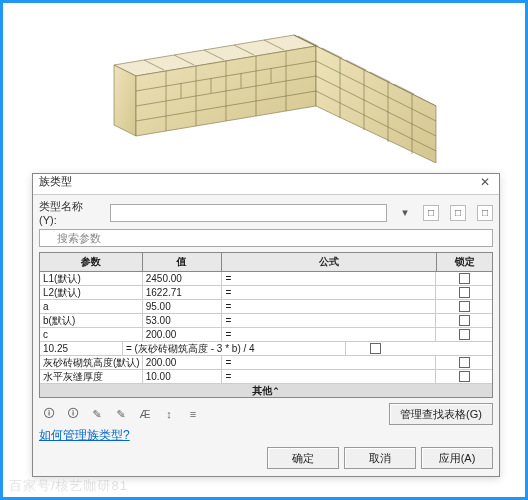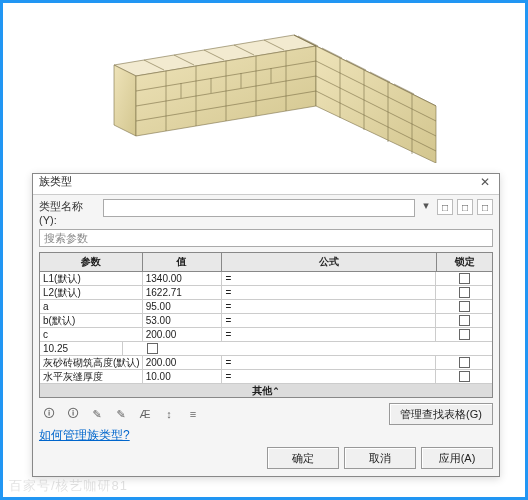--- a/index.html
+++ b/index.html
@@ -3,23 +3,23 @@
 <meta charset="utf-8">
 <style>
 html,body{margin:0;padding:0;font-family:"Microsoft YaHei",Arial,sans-serif;font-size:11px;color:#222;background:#fff}
 .outer{border:3px solid #2196f3;width:522px;height:494px;position:relative;background:#fff;overflow:hidden}
 .model-area{width:100%;height:170px;display:flex;align-items:center;justify-content:center;position:relative}
 .model-area svg{display:block}
 .dialog{position:absolute;left:29px;top:170px;width:466px;height:302px;border:1px solid #888;background:#f5f5f5;box-shadow:0 2px 8px rgba(0,0,0,.15)}
 .titlebar{height:20px;background:#fff;border-bottom:1px solid #ccc;display:flex;align-items:flex-start;padding:0 6px;font-size:11px}
 .titlebar .close{margin-left:auto;width:16px;height:16px;display:flex;align-items:center;justify-content:center;font-size:12px;color:#555}
 .topfields{padding:4px 6px 2px 6px}
-.fieldrow{display:flex;margin-bottom:3px;gap:4px}
+.fieldrow{display:flex;align-items:center;margin-bottom:3px;gap:11px}
 .fieldlbl{width:60px;font-size:11px;color:#333}
-.textbox{flex:1;height:16px;border:1px solid #aaa;background:#fff;padding:0 4px;font-size:11px;display:flex;align-items:center;color:#888}
+.textbox{flex:1;height:16px;border:1px solid #aaa;background:#fff;padding:0 17px;font-size:11px;display:flex;align-items:center;color:#888}
 .ico{width:14px;height:14px;display:inline-flex;align-items:center;justify-content:center;border:1px solid #bbb;background:#fff;font-size:10px;color:#555}
 .dd{width:14px;text-align:center;color:#555}
 .grid{border:1px solid #888;margin:0 6px;background:#fff;height:144px;overflow:hidden;font-size:10px}
 .ghead{display:flex;background:#e8e8e8;border-bottom:1px solid #888}
 .ghead div{border-right:1px solid #888;padding:2px 2px;text-align:center;font-weight:700;font-size:10px}
 .col-p{width:100px}
 .col-v{width:76px}
 .col-f{width:216px}
 .col-l{width:52px;border-right:none!important}
 .grow{display:flex;border-bottom:1px solid #ccc;height:13px}
@@ -124,21 +124,21 @@
     <div class="grid">
       <div class="ghead">
         <div class="col-p">参数</div>
         <div class="col-v">值</div>
         <div class="col-f">公式</div>
         <div class="col-l">锁定</div>
       </div>
       <div id="rows-main">
           <div class="grow">
             <div class="col-p">L1(默认)</div>
-            <div class="col-v">1340.00</div>
+            <div class="col-v">2450.00</div>
             <div class="col-f">=</div>
             <div class="col-l">
               <span class="chk"></span>
             </div>
           </div>
           <div class="grow">
             <div class="col-p">L2(默认)</div>
             <div class="col-v">1622.71</div>
             <div class="col-f">=</div>
             <div class="col-l">
@@ -164,20 +164,21 @@
           <div class="grow">
             <div class="col-p">c</div>
             <div class="col-v">200.00</div>
             <div class="col-f">=</div>
             <div class="col-l">
               <span class="chk"></span>
             </div>
           </div>
           <div class="grow">
             <div class="col-v">10.25</div>
+            <div class="col-f">= (灰砂砖砌筑高度 - 3 * b) / 4</div>
             <div class="col-l">
               <span class="chk"></span>
             </div>
           </div>
           <div class="grow">
             <div class="col-p">灰砂砖砌筑高度(默认)</div>
             <div class="col-v">200.00</div>
             <div class="col-f">=</div>
             <div class="col-l">
               <span class="chk"></span>

